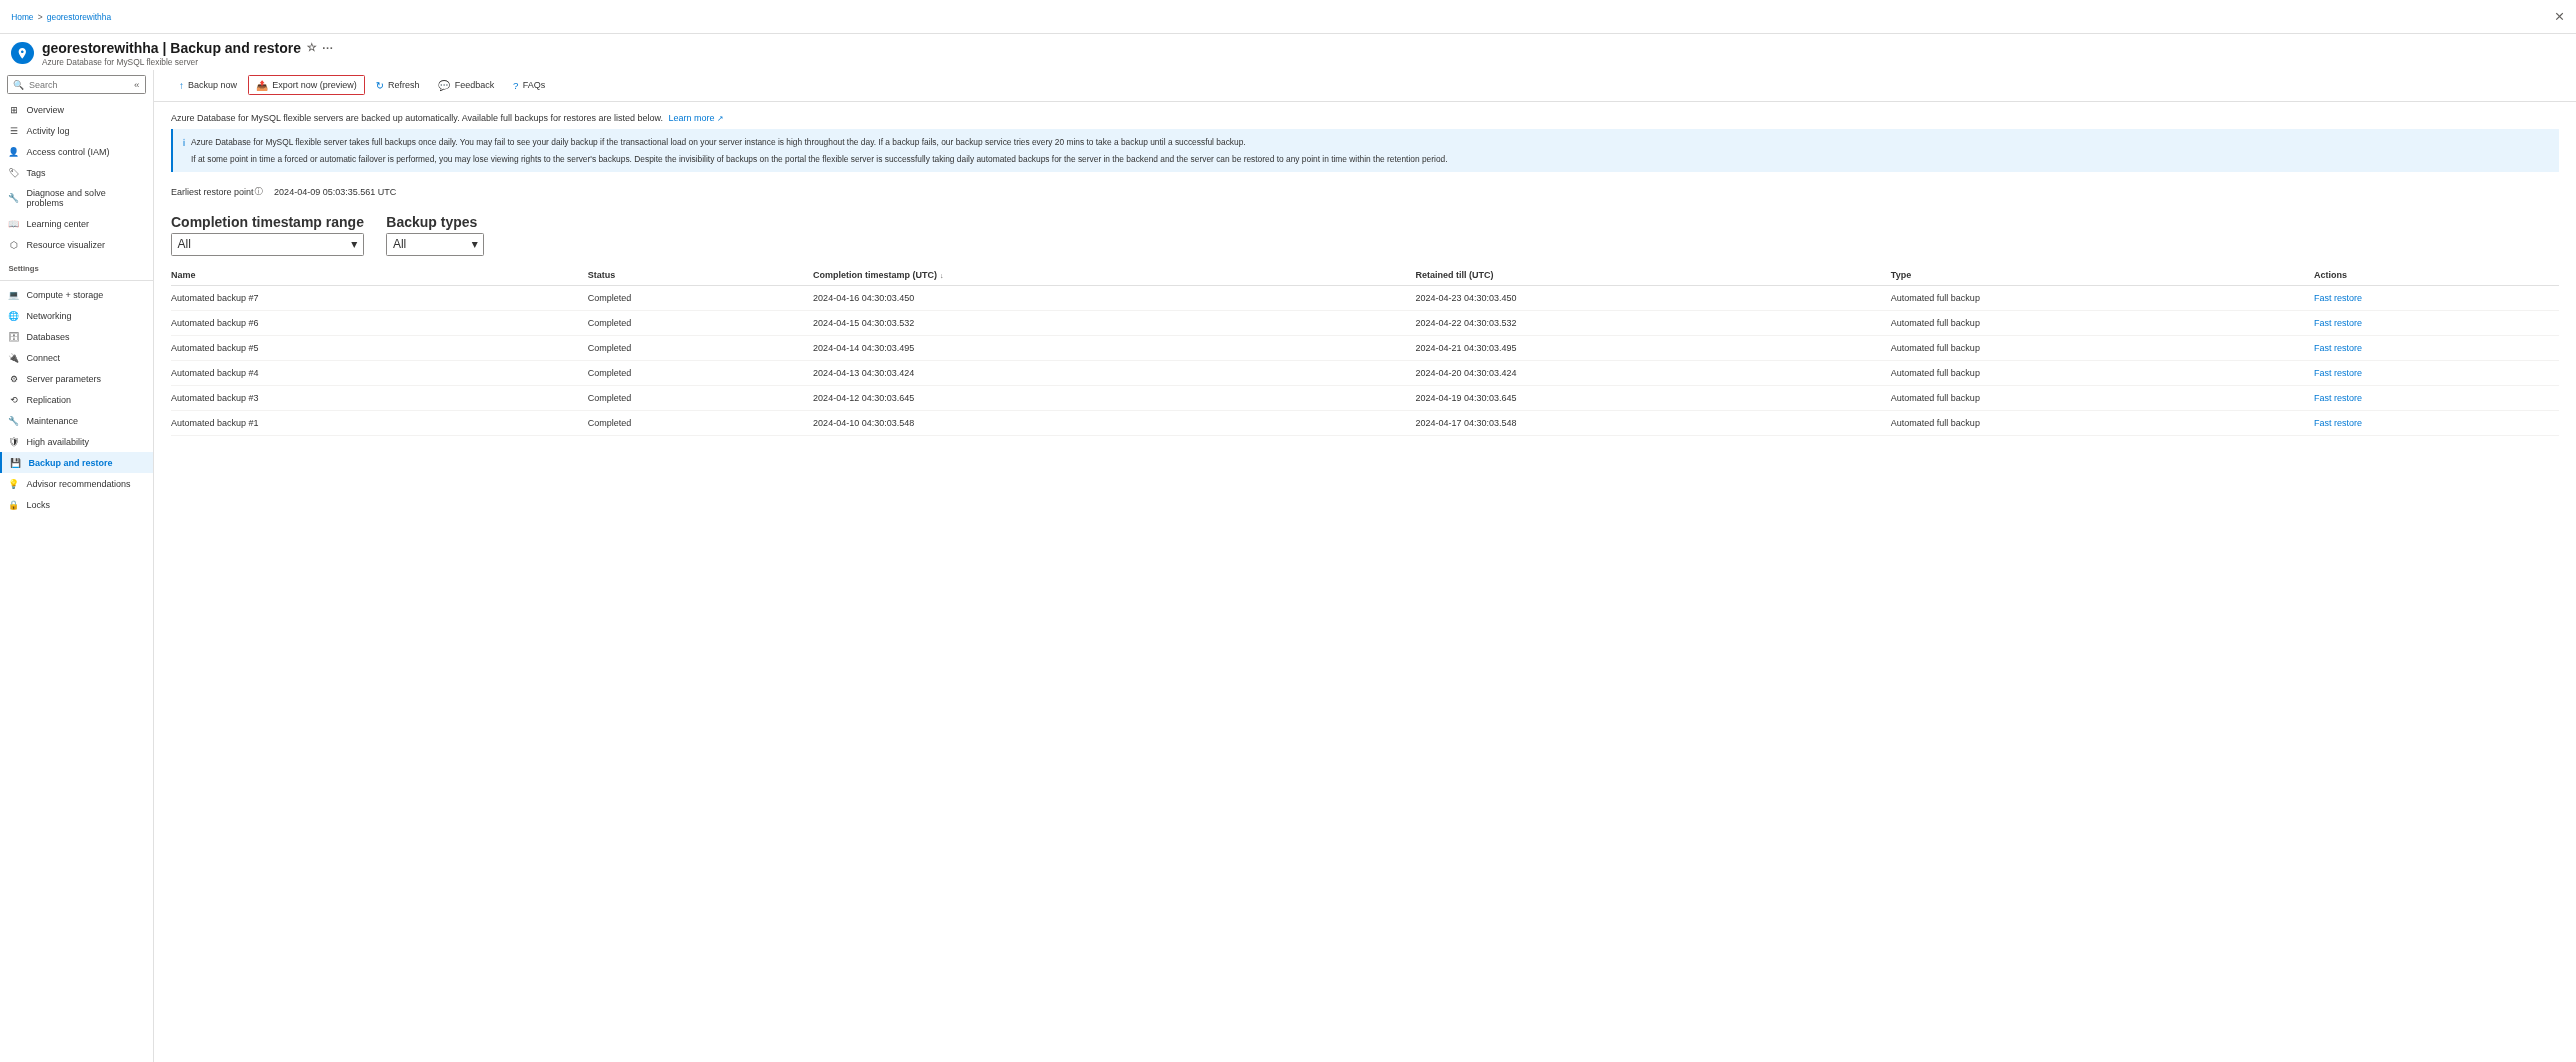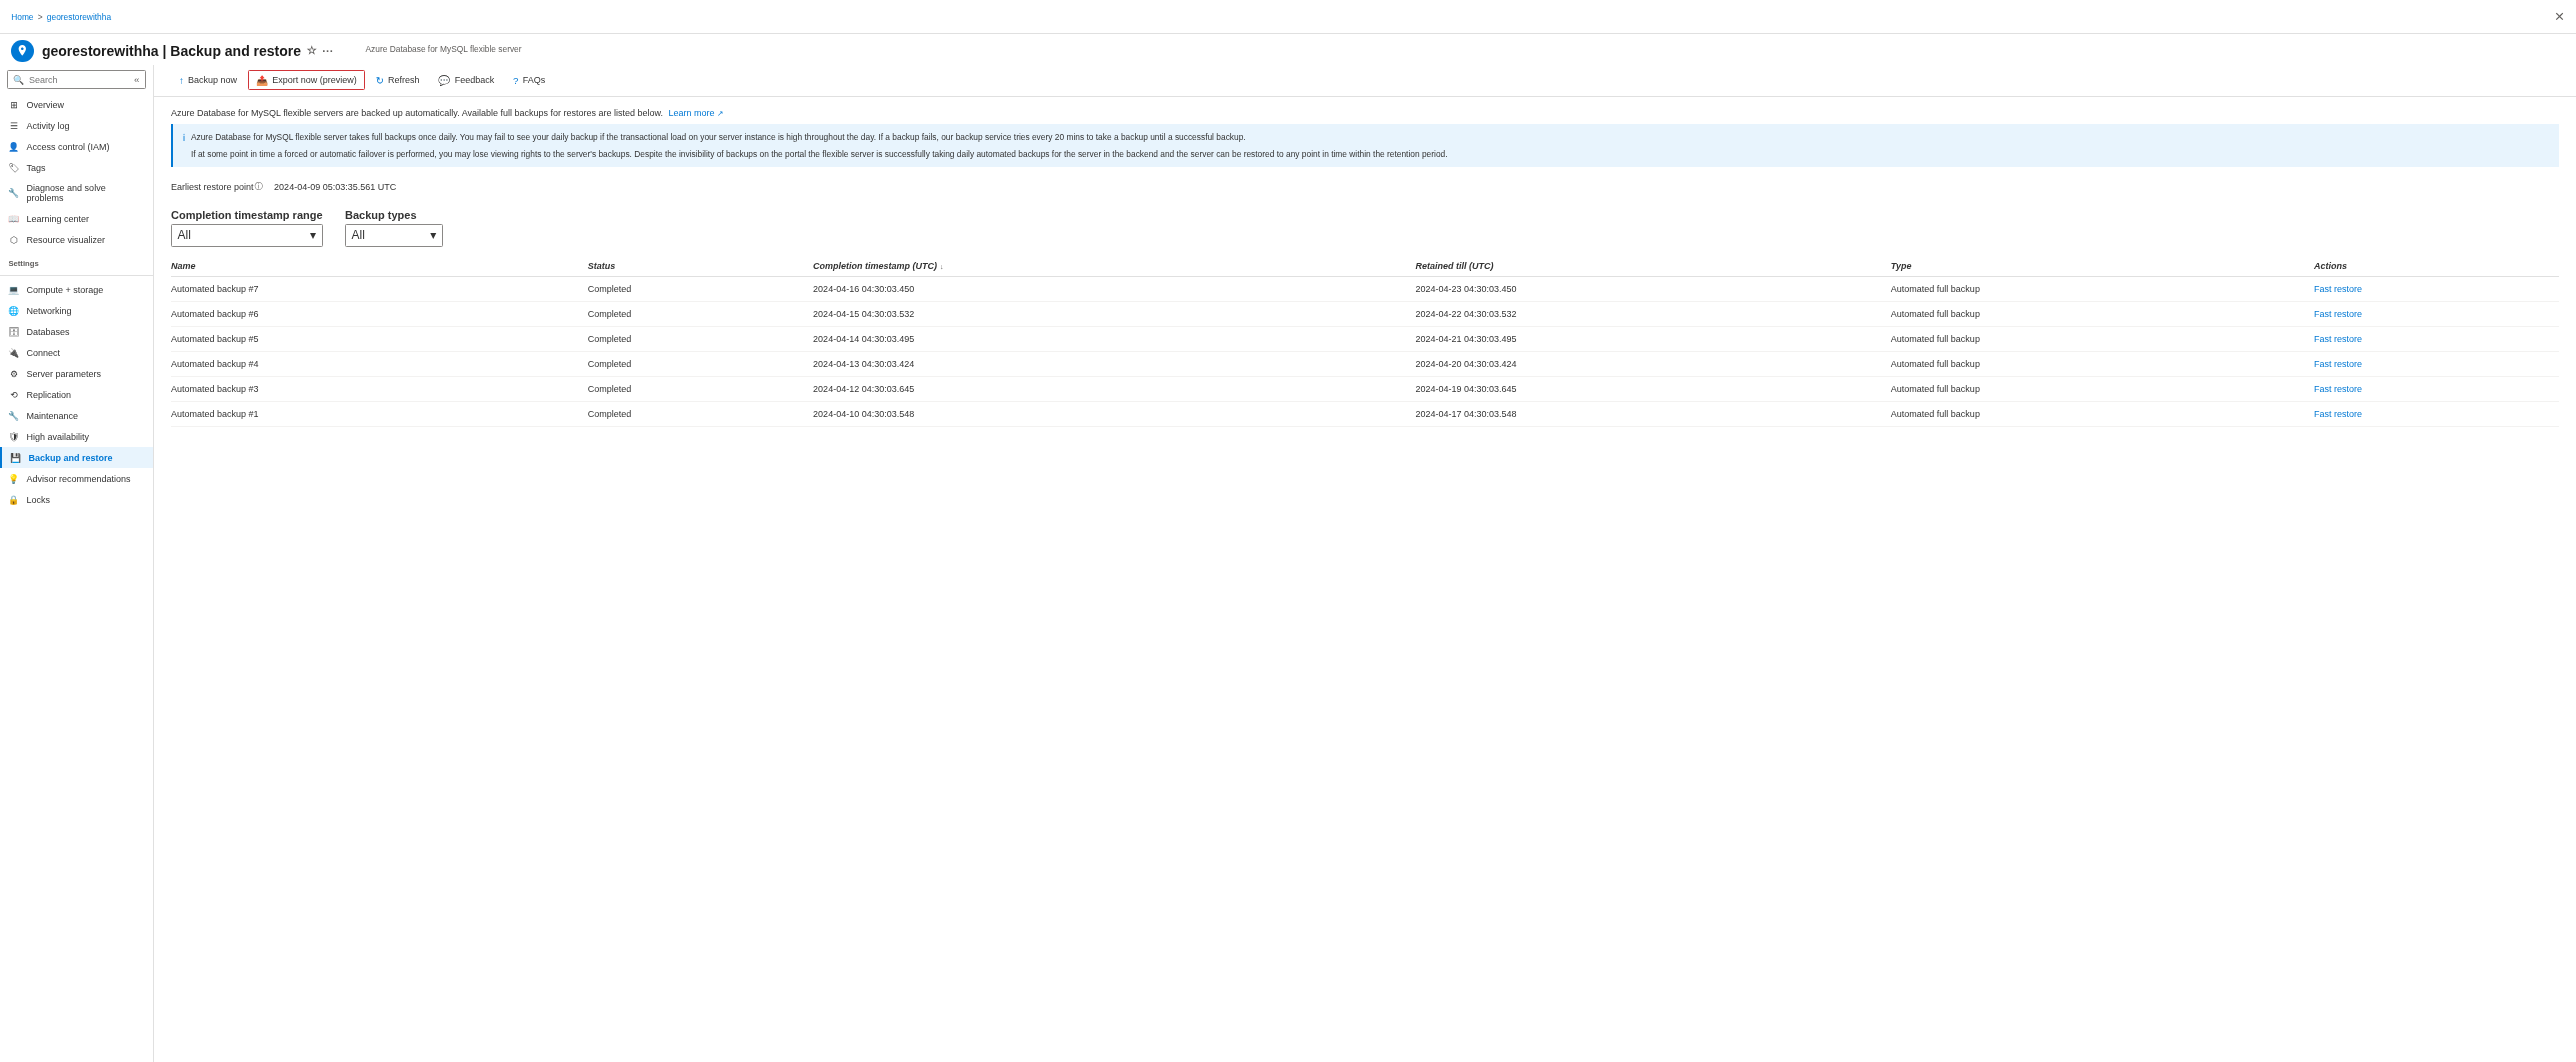--- a/index.html
+++ b/index.html
@@ -8,21 +8,21 @@
     
     .top-bar { display: flex; align-items: center; padding: 5.6px 11.2px; border-bottom: 0.7px solid #e0e0e0; background: #fff; min-height: 34px; }
     .breadcrumb { font-size: 8.4px; color: #0078d4; display: flex; align-items: center; gap: 4.2px; }
     .breadcrumb span { color: #605e5c; }
     .close-btn { margin-left: auto; font-size: 12.6px; color: #605e5c; cursor: pointer; border: none; background: none; }
 
     
     .header { display: flex; align-items: center; padding: 5.6px 11.2px 2.8px 11.2px; gap: 8.4px; }
     .header-icon { width: 22.4px; height: 22.4px; background: #0078d4; border-radius: 50%; display: flex; align-items: center; justify-content: center; }
     .header-icon svg { fill: white; }
-    .header-title-block { display: flex; flex-direction: row; gap: 32px; }
+    .header-title-block { display: flex; flex-direction: column; }
     .header-title { font-size: 14px; font-weight: 600; color: #1a1a1a; display: flex; align-items: center; gap: 5.6px; }
     .header-subtitle { font-size: 8.4px; color: #605e5c; margin-top: 1.4px; }
 
     
     .main-layout { display: flex; flex: 1; overflow: hidden; }
 
     
     .sidebar { width: 154px; min-width: 154px; border-right: 0.7px solid #e0e0e0; overflow-y: auto; background: #fff; padding-bottom: 11.2px; }
     .search-box { display: flex; align-items: center; margin: 5.6px 7px; border: 0.7px solid #8a8886; border-radius: 1.4px; padding: 2.8px 5.6px; gap: 4.2px; }
     .search-box input { border: none; outline: none; font-size: 9px; width: 100%; color: #333; }
@@ -45,34 +45,34 @@
     
     .info-section { padding: 11.2px 17px; }
     .info-text { font-size: 9px; color: #333; margin-bottom: 5.6px; }
     .info-text a { color: #0078d4; text-decoration: none; }
     .info-box { background: #e8f4fd; border-left: 2.1px solid #0078d4; padding: 7px 9.8px; font-size: 8.4px; color: #333; line-height: 1.5; display: flex; gap: 5.6px; }
     .info-icon { color: #0078d4; font-size: 9.8px; flex-shrink: 0; margin-top: 0.7px; }
 
     
     .filters { padding: 8.4px 17px; display: flex; gap: 22.4px; }
     .filter-group { display: flex; flex-direction: column; gap: 2.8px; }
-    .filter-label { font-size: 11px; color: #333; font-weight: 600; }
+    .filter-label { font-size: 14px; color: #333; font-weight: 600; }
     .filter-select { display: flex; align-items: center; border: 0.7px solid #8a8886; border-radius: 1.4px; padding: 3.5px 5.6px; gap: 5.6px; min-width: 98px; font-size: 12px; cursor: pointer; background: #fff; }
     .filter-select .arrow { margin-left: auto; color: #333; }
 
     
     .restore-point { padding: 2.8px 17px 8.4px 17px; display: flex; align-items: center; gap: 11.2px; font-size: 9px; }
     .restore-label { color: #333; display: flex; align-items: center; gap: 1px; }
     .restore-value { color: #333; }
 
     
     .table-wrapper { padding: 0 17px; }
     table { width: 100%; border-collapse: collapse; }
     thead tr { border-bottom: 1.4px solid #e0e0e0; }
-    thead th { text-align: left; padding: 5.6px 8.4px 5.6px 0; font-size: 9px; font-weight: 600; color: #333; white-space: nowrap; font-style: italic; }
+    thead th { text-align: left; padding: 5.6px 8.4px 5.6px 0; font-size: 9px; font-weight: 600; color: #333; white-space: nowrap; }
     tbody tr { border-bottom: 0.7px solid #f3f2f1; }
     tbody td { padding: 7px 8.4px 7px 0; font-size: 9px; color: #333; }
     .sort-icon { font-size: 7px; margin-left: 2.8px; color: #605e5c; }
     .fast-restore-link { color: #0078d4; cursor: pointer; text-decoration: none; }
   </style>
 </head>
 <body>
 
 <div class="top-bar">
   <div class="breadcrumb">

